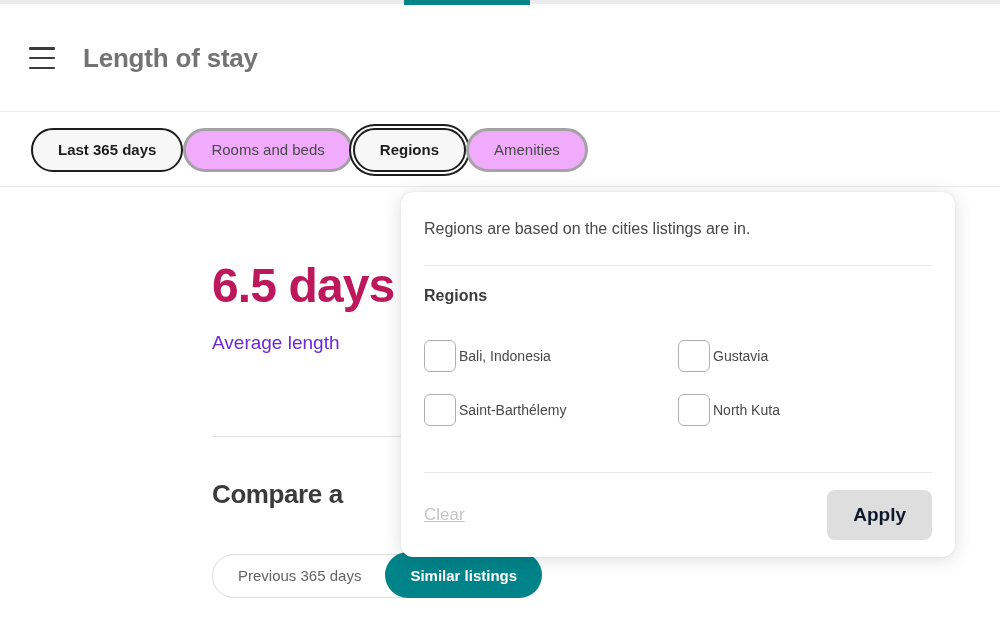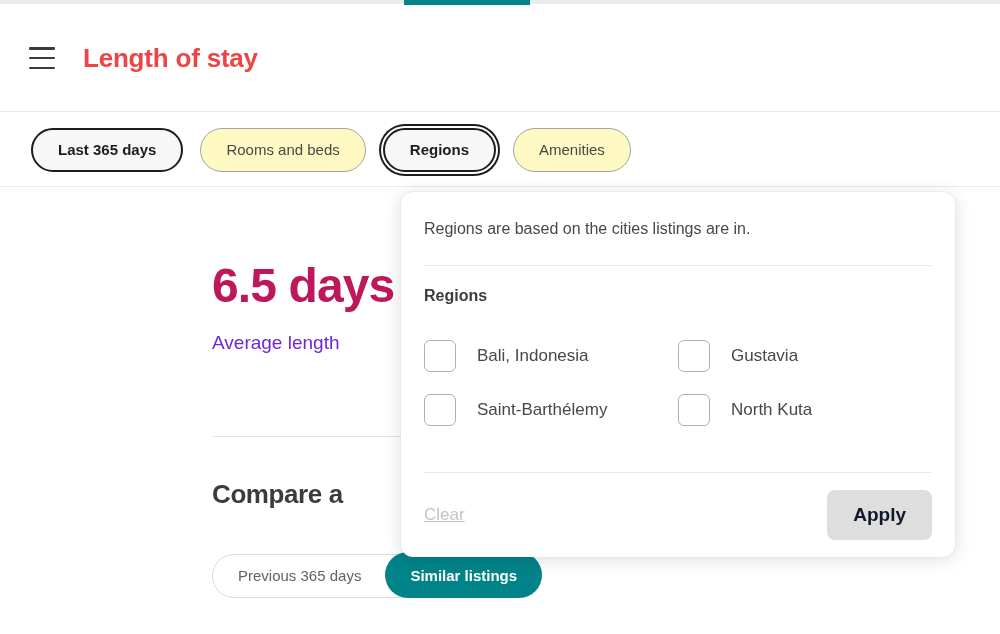--- a/index.html
+++ b/index.html
@@ -35,37 +35,37 @@
     display: flex; align-items: center;
   }
   .hamburger {
     width: 26px; height: 22px; margin-left: 29px;
     display: flex; flex-direction: column; justify-content: space-between;
     cursor: pointer;
   }
   .hamburger span { display:block; height: 2.5px; width: 26px; background: #3b3b3b; border-radius:1px; }
   .page-title {
     margin-left: 28px;
-    font-size: 26px; font-weight: bold; color: #ef4444;
+    font-size: 26px; font-weight: bold; color: #737373;
     letter-spacing: -0.2px;
   }
 
   
   .filter-row {
     position: absolute; top: 113px; left: 0; width: 1000px; height: 74px;
     background: #fff;
     border-bottom: 1px solid #ebebeb;
-    display: flex; align-items: center; padding-left: 31px; gap: 17px;
+    display: flex; align-items: center; padding-left: 31px; 
   }
   .pill {
     height: 44px; border-radius: 22px;
     display: inline-flex; align-items: center; justify-content: center;
     padding: 0 25px;
     font-size: 15px; color: #484848;
-    background: #fef9c3; border: 1px solid #a3a3a3;
+    background: #f0abfc; border: 3px solid #a3a3a3;
     cursor: pointer; white-space: nowrap;
   }
   .pill.selected {
     background: #f7f7f7; border: 2px solid #1d1d1d;
     font-weight: bold; color: #1d1d1d;
   }
   .pill.focused {
     background: #f7f7f7; border: 2px solid #1d1d1d;
     font-weight: bold; color: #1d1d1d;
     box-shadow: 0 0 0 2px #ffffff, 0 0 0 4px #1d1d1d;
@@ -126,21 +126,21 @@
   }
   .pop-options {
     position: absolute; top: 148px; left: 23px; right: 23px;
     display: grid; grid-template-columns: 1fr 1fr; row-gap: 22px;
   }
   .opt-row { display: flex; align-items: center; cursor: pointer; }
   .cbx {
     width: 32px; height: 32px; min-width:32px;
     border: 1.5px solid #b0b0b0; border-radius: 6px; background:#fff;
   }
-  .opt-label { margin-left: 21px; font-size: 17px; color: #484848; white-space: nowrap; }
+  .opt-label { margin-left: 3px; font-size: 14px; color: #484848; white-space: nowrap; }
   .pop-footer {
     position: absolute; left: 23px; right: 23px; top: 280px; bottom: 0;
     display: flex; align-items: center; justify-content: space-between; gap: 7px;
   }
   .clear-link {
     font-size: 17px; color: #c4c4c4; text-decoration: underline; cursor: pointer;
     background: none; border: none; font-family: inherit; padding: 0;
   }
   .apply-btn {
     height: 50px; padding: 0 26px; border: none; border-radius: 8px;

